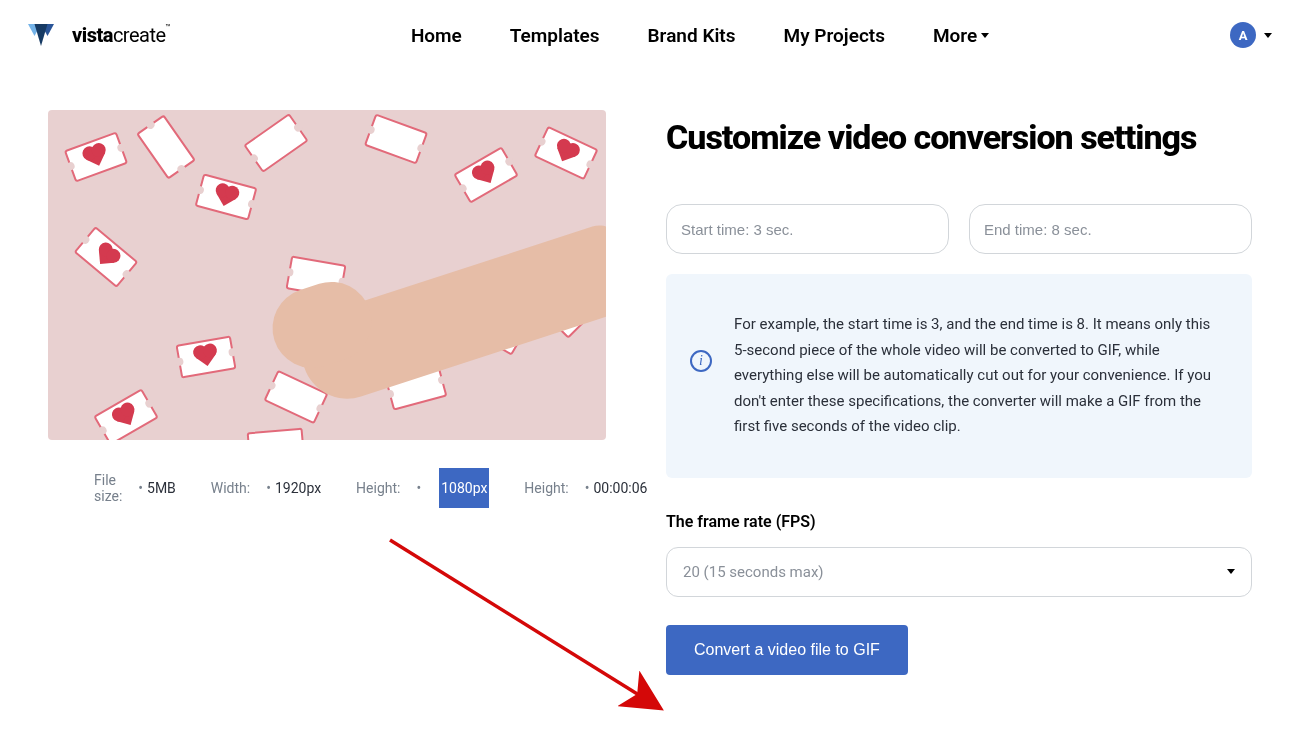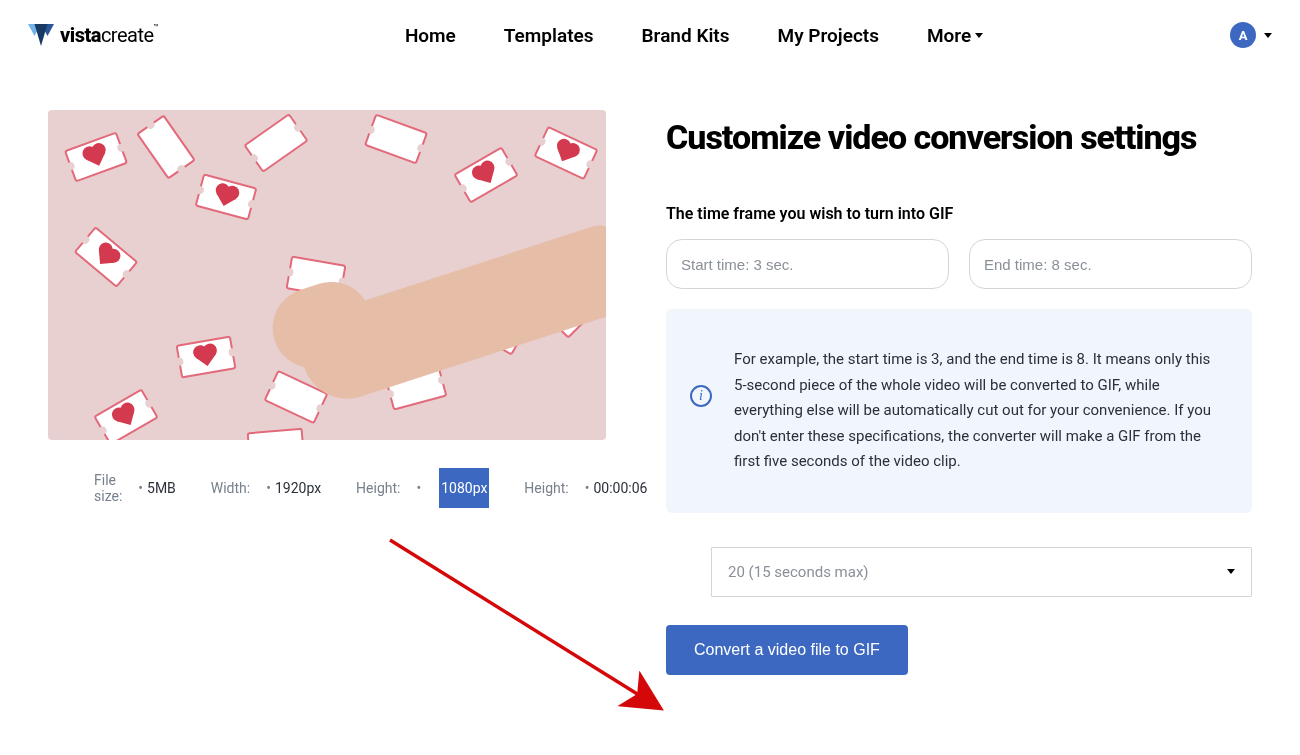--- a/index.html
+++ b/index.html
@@ -16,21 +16,21 @@
   
   .header {
     display: flex;
     align-items: center;
     height: 70px;
     padding: 0 28px;
   }
   .logo {
     display: flex;
     align-items: center;
-    gap: 6px;
+    gap: 18px;
   }
   .logo-text { font-size: 20px; letter-spacing: -0.5px; }
   .logo-text .bold { font-weight: 800; }
   .logo-text .light { font-weight: 400; }
   .logo-tm { font-size: 8px; vertical-align: top; }
   .nav {
     flex: 1;
     display: flex;
     justify-content: center;
     gap: 48px;
@@ -221,30 +221,29 @@
   }
   .info-text {
     font-size: 15px;
     line-height: 1.7;
     color: #2b303a;
   }
 
   .select-box {
     height: 50px;
     border: 1px solid #d2d6da;
-    border-radius: 1px;
+    border-radius: 12px;
     padding: 0 16px;
     display: flex;
     align-items: center;
     justify-content: space-between;
     color: #8a9099;
     font-size: 15px;
     cursor: pointer;
     margin-bottom: 28px;
-    margin-left: 45px;
   }
 
   .primary-btn {
     background: #3d68c2;
     color: #fff;
     border: none;
     border-radius: 4px;
     padding: 16px 28px;
     font-size: 16px;
     font-weight: 500;
@@ -344,31 +343,31 @@
       <span class="dot"></span><span class="sel">1080px</span>
       &nbsp;&nbsp;
       <span>Height:</span>
       <span class="dot val">00:00:06</span>
     </div>
   </div>
 
   <div class="right-col">
     <h1 class="page-title">Customize video conversion settings</h1>
 
-    <div class="section-label">The time frame you wish to turn into GIF</div>
     <div class="time-inputs">
       <input class="text-input" type="text" placeholder="Start time: 3 sec." style="">
       <input class="text-input" type="text" placeholder="End time: 8 sec." style="">
     </div>
 
     <div class="info-box">
       <div class="info-icon">i</div>
       <div class="info-text">For example, the start time is 3, and the end time is 8. It means only this 5-second piece of the whole video will be converted to GIF, while everything else will be automatically cut out for your convenience. If you don't enter these specifications, the converter will make a GIF from the first five seconds of the video clip.</div>
     </div>
 
+    <div class="section-label">The frame rate (FPS)</div>
     <div class="select-box">
       <span>20 (15 seconds max)</span>
       <span class="caret-down"></span>
     </div>
 
     <button class="primary-btn">Convert a video file to GIF</button>
   </div>
 </div>
 
 <svg class="arrow-annotation" viewBox="0 0 300 200">

